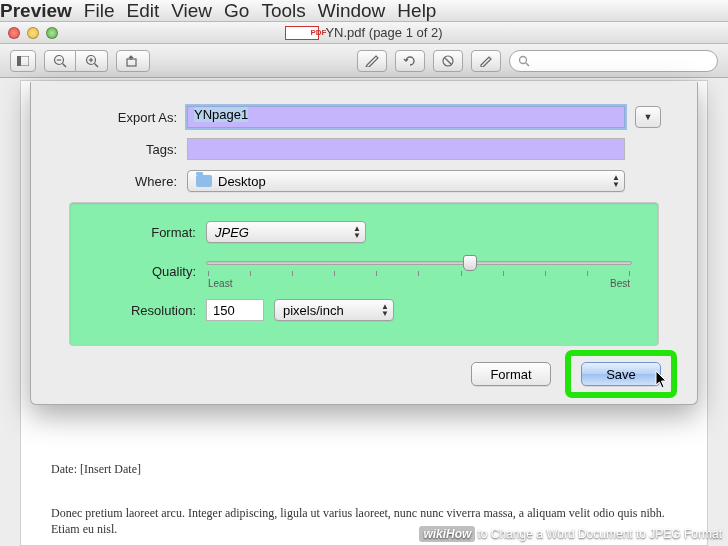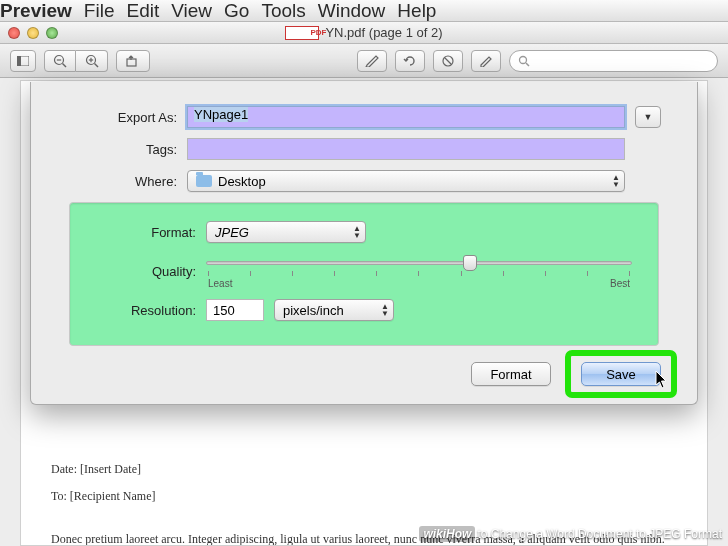--- a/index.html
+++ b/index.html
@@ -339,21 +339,20 @@
     <svg width="12" height="12" viewBox="0 0 12 12">
         <circle cx="5" cy="5" r="3.5" fill="none" stroke="#999" stroke-width="1.3"></circle>
         <line x1="8" y1="8" x2="11" y2="11" stroke="#999" stroke-width="1.5"></line>
       </svg>
     <span></span>
   </div>
 </div>
 
 <div class="doc-bg">
   <p>Date: [Insert Date]</p>
-  <p>To: [Recipient Name]</p>
   <br>
   <p>Donec pretium laoreet arcu. Integer adipiscing, ligula ut varius laoreet, nunc nunc viverra massa, a aliquam velit odio quis nibh. Etiam eu nisl.</p>
 </div>
 
 <div class="sheet">
 
   <div class="row">
     <div class="row-label">Export As:</div>
     <div class="text-input selected">
       <span>YNpage1</span>

